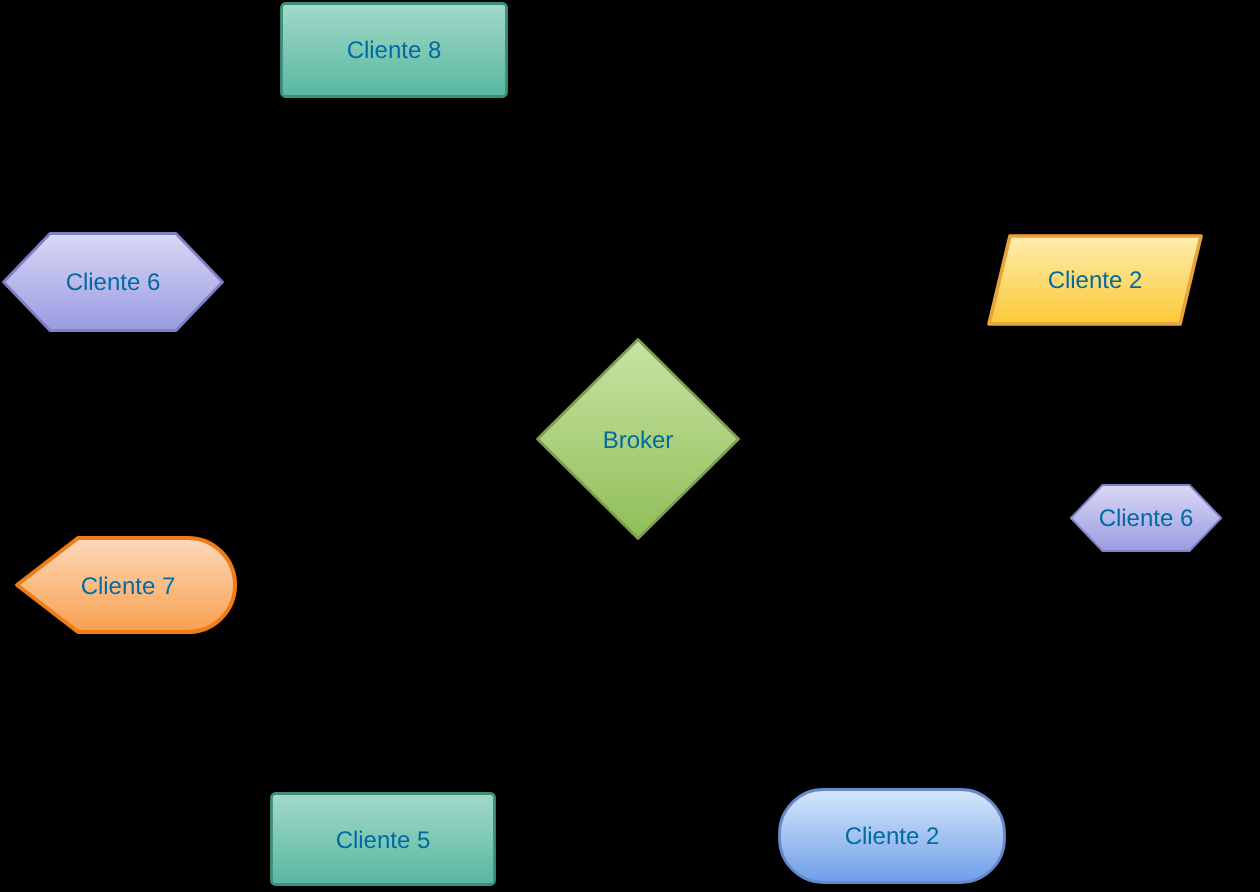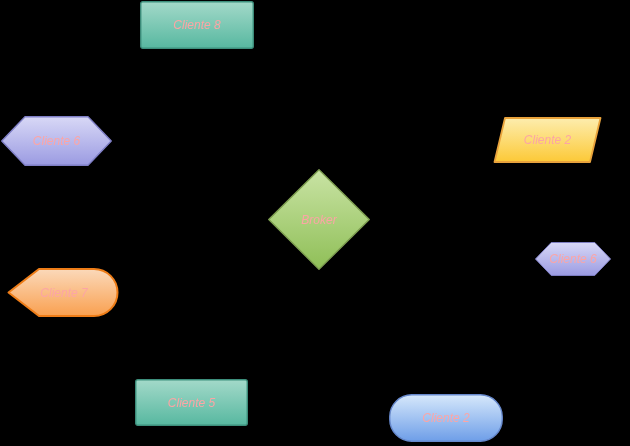--- a/index.html
+++ b/index.html
@@ -24,34 +24,33 @@
   .node svg {
     position: absolute;
     top: 0; left: 0;
     width: 100%; height: 100%;
     overflow: visible;
   }
   .label {
     position: relative;
     z-index: 2;
     font-size: 12px;
-    color: #fca5a5;
+    color: #0369a1;
     white-space: nowrap;
     text-align: center;
-    font-style: italic;
   }
   
   #n-cliente8 { left:140px; top:1px;  width:114px; height:48px; }
   #n-cliente1 { left:389px; top:2px;  width:114px; height:46px; }
   #n-cliente3 { left:1px;   top:116px; width:111px; height:50px; }
   #n-cliente4 { left:493px; top:117px; width:109px; height:46px; }
   #n-broker   { left:268px; top:169px; width:102px; height:101px; }
   #n-cliente6 { left:517px; top:242px; width:112px; height:34px; }
   #n-cliente7 { left:6px;   top:265px; width:116px; height:55px; }
-  #n-cliente5 { left:135px; top:379px; width:113px; height:47px; }
+  #n-cliente5 { left:135px; top:396px; width:113px; height:47px; }
   #n-cliente2 { left:389px; top:394px; width:114px; height:48px; }
 </style>
 </head>
 <body>
 
 <div class="canvas">
 
   <div class="node" id="n-cliente8">
     <svg viewBox="0 0 114 48">
       <defs>

